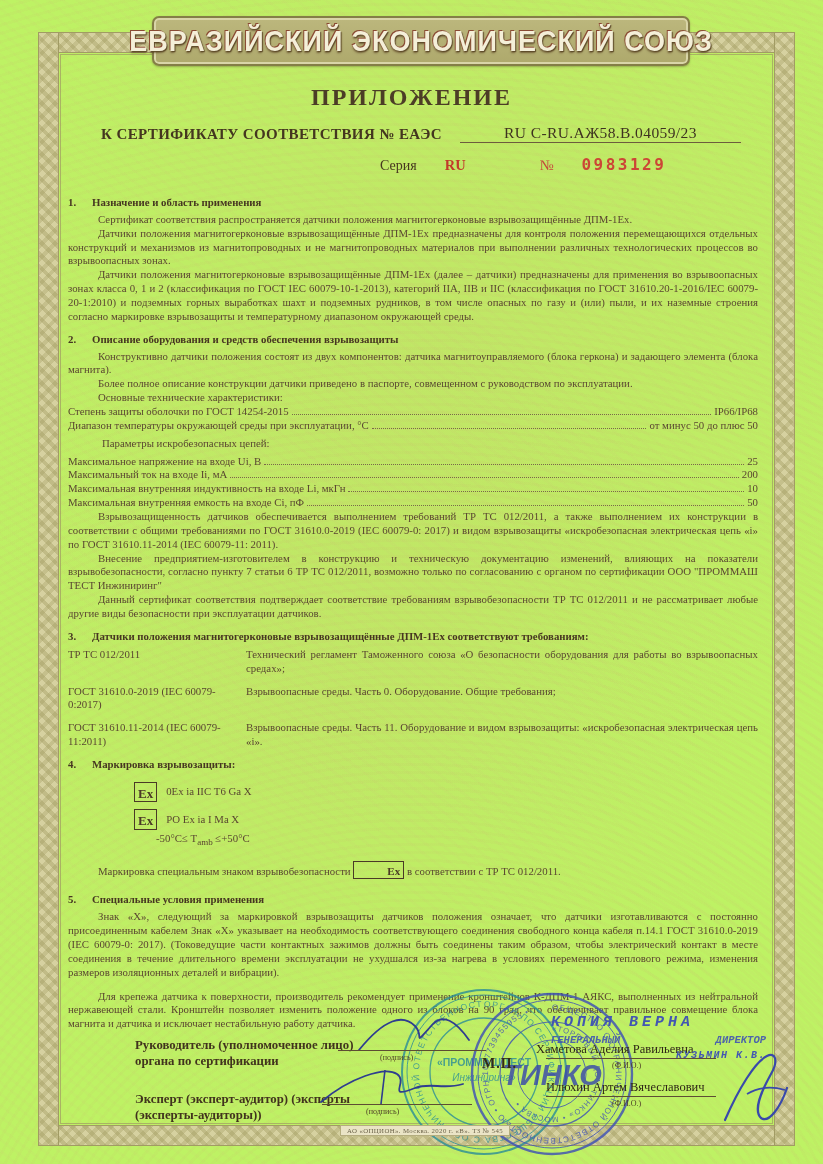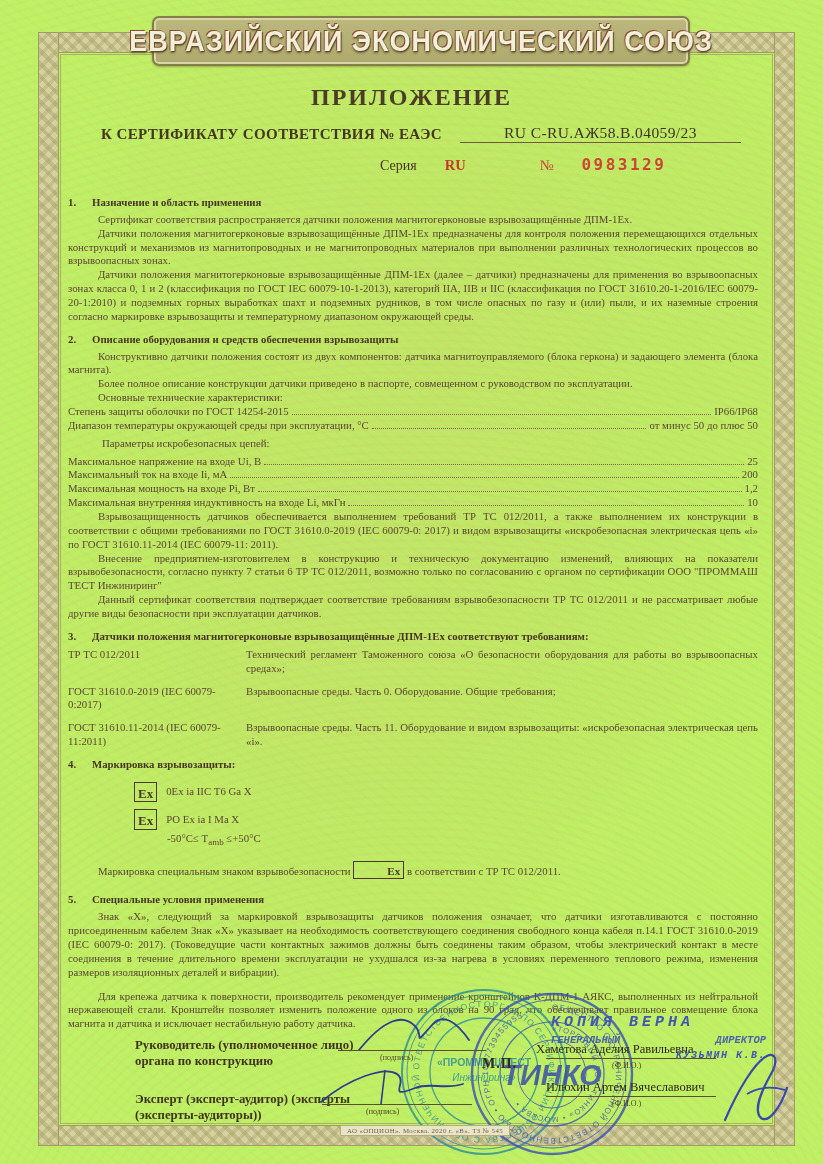--- a/index.html
+++ b/index.html
@@ -144,28 +144,28 @@
       <span class="spec-l">Максимальное напряжение на входе Ui, В</span>
         <span class="lead"></span>
         <span class="spec-v">25</span>
     </div>
     <div class="spec">
       <span class="spec-l">Максимальный ток на входе Ii, мА</span>
         <span class="lead"></span>
         <span class="spec-v">200</span>
     </div>
     <div class="spec">
-      <span class="spec-l">Максимальная мощность на входе Pi, Вт</span>
-        <span class="lead"></span>
-        <span class="spec-v">1,2</span>
-    </div>
-    <div class="spec">
       <span class="spec-l">Максимальная внутренняя индуктивность на входе Li, мкГн</span>
         <span class="lead"></span>
         <span class="spec-v">10</span>
+    </div>
+    <div class="spec">
+      <span class="spec-l">Максимальная внутренняя емкость на входе Ci, пФ</span>
+        <span class="lead"></span>
+        <span class="spec-v">50</span>
     </div>
     <p class="ind">Взрывозащищенность датчиков обеспечивается выполнением требований ТР ТС 012/2011, а также выполнением их конструкции в соответствии с общими требованиями по ГОСТ 31610.0-2019 (IEC 60079-0: 2017) и видом взрывозащиты «искробезопасная электрическая цепь «i» по ГОСТ 31610.11-2014 (IEC 60079-11: 2011).</p>
     <p class="ind">Внесение предприятием-изготовителем в конструкцию и техническую документацию изменений, влияющих на показатели взрывобезопасности, согласно пункту 7 статьи 6 ТР ТС 012/2011, возможно только по согласованию с органом по сертификации ООО "ПРОММАШ ТЕСТ Инжиниринг"</p>
     <p class="ind">Данный сертификат соответствия подтверждает соответствие требованиям взрывобезопасности ТР ТС 012/2011 и не рассматривает любые другие виды безопасности при эксплуатации датчиков.</p>
 
     <div class="sec-h">
       <span class="sec-no">3.</span>
       <span>Датчики положения магнитогерконовые взрывозащищённые ДПМ-1Ех соответствуют требованиям:</span>
     </div>
     <div class="t3">
@@ -189,21 +189,21 @@
     </div>
     <div class="exblock">
       <div class="exline">
         <span class="exbox">Ex</span>
         <span>0Ех ia IIC Т6 Ga X</span>
       </div>
       <div class="exline" style="margin-bottom:2px">
         <span class="exbox">Ex</span>
         <span>РО Ех ia I Ма X</span>
       </div>
-      <div class="temp" style="margin-left:33px">
+      <div class="temp" style="margin-left:22px">
         <span>-50°С≤ Т</span><sub>amb</sub><span> ≤+50°С</span>
       </div>
     </div>
     <p class="exnote">
       <span>Маркировка специальным знаком взрывобезопасности</span>
       <span class="exbox sm">Ex</span>
       <span>в соответствии с ТР ТС 012/2011.</span>
     </p>
 
     <div class="sec-h s5gap">
@@ -245,21 +245,21 @@
       </defs>
       <text font-size="8.2" fill="#3f51b5" letter-spacing="1">
         <textPath href="#ring2a">ОБЩЕСТВО С ОГРАНИЧЕННОЙ ОТВЕТСТВЕННОСТЬЮ • ОГРН 1037739455955 •</textPath>
       </text>
       <text font-size="7.6" fill="#3f51b5" letter-spacing="1">
         <textPath href="#ring2b">«ТОРГОВЫЙ ДОМ-ТИНКО» • МОСКВА •</textPath>
       </text>
       <text x="84" y="95" text-anchor="middle" font-size="29" font-weight="bold" font-style="italic" fill="#3949ab">ТИНКО</text>
     </svg>
 
-    <div class="role" style="left:75px;top:30px">Руководитель (уполномоченное лицо) органа по конструкцию</div>
+    <div class="role" style="left:75px;top:30px">Руководитель (уполномоченное лицо) органа по сертификации</div>
     <div class="role" style="left:75px;top:84px">Эксперт (эксперт-аудитор) (эксперты (эксперты-аудиторы))</div>
 
     <svg class="sig-svg" style="left:285px;top:2px" width="135" height="48" viewBox="0 0 135 48">
       <path d="M14,40 C40,8 58,4 70,16 C80,26 66,38 88,14 C98,4 110,10 124,30" fill="none" stroke="#2f3d8f" stroke-width="1.8" stroke-linecap="round"></path>
     </svg>
     <div class="sigline" style="left:278px;top:42px;width:148px"></div>
     <div class="siglabel" style="left:320px;top:45px">(подпись)</div>
 
     <svg class="sig-svg" style="left:255px;top:52px" width="160" height="48" viewBox="0 0 160 48">
       <path d="M6,42 C34,18 70,6 82,14 C94,22 70,40 100,28 C116,22 128,30 148,24" fill="none" stroke="#2f3d8f" stroke-width="1.8" stroke-linecap="round"></path>

